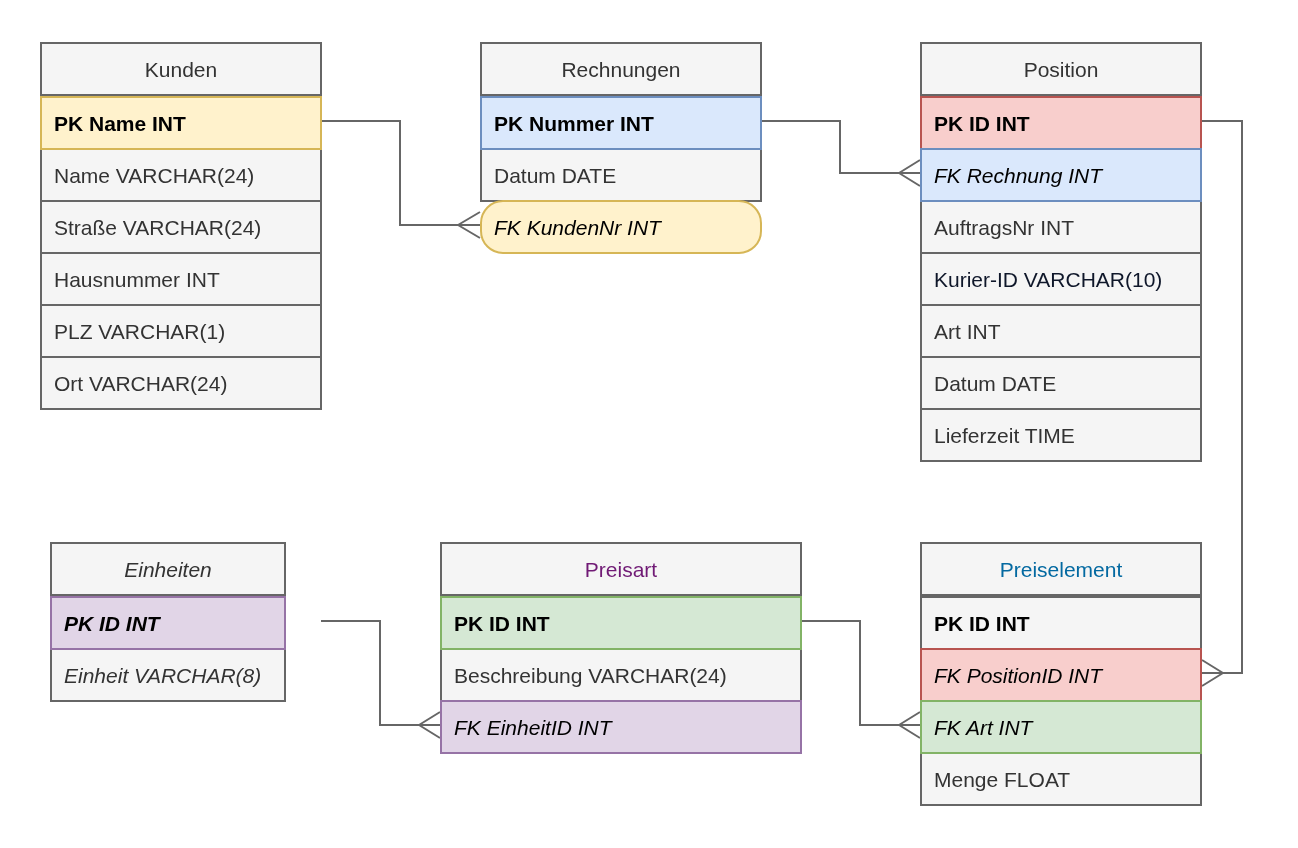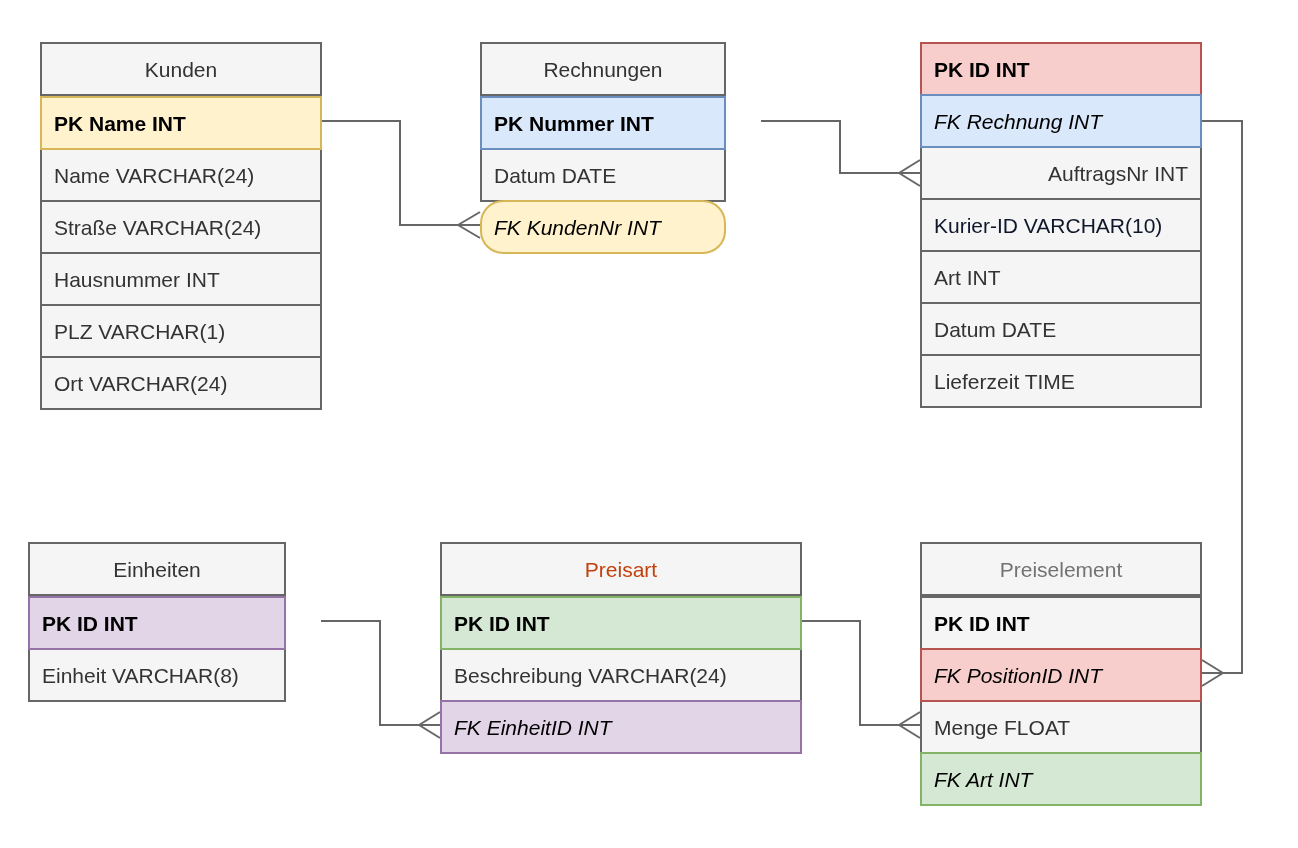--- a/index.html
+++ b/index.html
@@ -42,23 +42,23 @@
   .etable .row:first-child { margin-top: 0; }
   .row.header {
     justify-content: center;
     padding: 16px;
   }
   .row.colored { z-index: 2; }
   .row.pk { font-weight: bold; }
   .row.fk { font-style: italic; }
   
   #table-kunden       { left: 40px;  top: 42px;  width: 282px; }
-  #table-rechnungen   { left: 480px; top: 42px;  width: 246px; }
+  #table-rechnungen   { left: 480px; top: 42px;  width: 282px; }
   #table-position     { left: 920px; top: 42px;  width: 282px; }
-  #table-einheiten    { left: 28px;  top: 542px; width: 258px; }
+  #table-einheiten    { left: 50px;  top: 542px; width: 236px; font-style: italic; }
   #table-preisart     { left: 440px; top: 542px; width: 362px; }
   #table-preiselement { left: 920px; top: 542px; width: 282px; }
 </style>
 </head>
 <body>
 
 <div class="canvas" style="background: rgb(255, 255, 255);">
 
   <svg class="connectors" viewBox="0 0 1298 848">
     <g>
@@ -111,28 +111,29 @@
         <div class="row column" style="background: rgb(245, 245, 245); border-color: rgb(102, 102, 102); color: rgb(51, 51, 51);">
           <span>Datum DATE</span>
         </div>
         <div class="row fk colored" style="background: rgb(255, 242, 204); border-color: rgb(214, 182, 86); color: rgb(0, 0, 0); border-radius: 23px;">
           <span>FK KundenNr INT</span>
         </div>
       </div>
   </div>
 
   <div class="etable" id="table-position">
+    <div class="row header" style="background: rgb(245, 245, 245); border-color: rgb(102, 102, 102); color: rgb(51, 51, 51);">Position</div>
     <div>
         <div class="row pk colored" style="background: rgb(248, 206, 204); border-color: rgb(184, 84, 80); color: rgb(0, 0, 0);">
           <span>PK ID INT</span>
         </div>
         <div class="row fk colored" style="background: rgb(218, 232, 252); border-color: rgb(108, 142, 191); color: rgb(0, 0, 0);">
           <span>FK Rechnung INT</span>
         </div>
-        <div class="row column" style="background: rgb(245, 245, 245); border-color: rgb(102, 102, 102); color: rgb(51, 51, 51); justify-content: flex-end;">
+        <div class="row column" style="background: rgb(245, 245, 245); border-color: rgb(102, 102, 102); color: rgb(51, 51, 51);">
           <span>AuftragsNr INT</span>
         </div>
         <div class="row column" style="background: rgb(245, 245, 245); border-color: rgb(102, 102, 102); color: #0f172a;">
           <span>Kurier-ID VARCHAR(10)</span>
         </div>
         <div class="row column" style="background: rgb(245, 245, 245); border-color: rgb(102, 102, 102); color: rgb(51, 51, 51);">
           <span>Art INT</span>
         </div>
         <div class="row column" style="background: rgb(245, 245, 245); border-color: rgb(102, 102, 102); color: rgb(51, 51, 51);">
           <span>Datum DATE</span>
@@ -149,45 +150,45 @@
         <div class="row pk colored" style="background: rgb(225, 213, 231); border-color: rgb(150, 115, 166); color: rgb(0, 0, 0);">
           <span>PK ID INT</span>
         </div>
         <div class="row column" style="background: rgb(245, 245, 245); border-color: rgb(102, 102, 102); color: rgb(51, 51, 51);">
           <span>Einheit VARCHAR(8)</span>
         </div>
       </div>
   </div>
 
   <div class="etable" id="table-preisart">
-    <div class="row header" style="background: rgb(245, 245, 245); border-color: rgb(102, 102, 102); color: #c2410c;">Preisart</div>
+    <div class="row header" style="background: rgb(245, 245, 245); border-color: rgb(102, 102, 102); color: #701a75;">Preisart</div>
     <div>
         <div class="row pk colored" style="background: rgb(213, 232, 212); border-color: rgb(130, 179, 102); color: rgb(0, 0, 0);">
           <span>PK ID INT</span>
         </div>
         <div class="row column" style="background: rgb(245, 245, 245); border-color: rgb(102, 102, 102); color: rgb(51, 51, 51);">
           <span>Beschreibung VARCHAR(24)</span>
         </div>
         <div class="row fk colored" style="background: rgb(225, 213, 231); border-color: rgb(150, 115, 166); color: rgb(0, 0, 0);">
           <span>FK EinheitID INT</span>
         </div>
       </div>
   </div>
 
   <div class="etable" id="table-preiselement">
-    <div class="row header" style="background: rgb(245, 245, 245); border-color: rgb(102, 102, 102); color: #737373;">Preiselement</div>
+    <div class="row header" style="background: rgb(245, 245, 245); border-color: rgb(102, 102, 102); color: #0369a1;">Preiselement</div>
     <div>
         <div class="row pk" style="background: rgb(245, 245, 245); border-color: rgb(102, 102, 102); color: rgb(0, 0, 0);">
           <span>PK ID INT</span>
         </div>
         <div class="row fk colored" style="background: rgb(248, 206, 204); border-color: rgb(184, 84, 80); color: rgb(0, 0, 0);">
           <span>FK PositionID INT</span>
         </div>
+        <div class="row fk colored" style="background: rgb(213, 232, 212); border-color: rgb(130, 179, 102); color: rgb(0, 0, 0);">
+          <span>FK Art INT</span>
+        </div>
         <div class="row column" style="background: rgb(245, 245, 245); border-color: rgb(102, 102, 102); color: rgb(51, 51, 51);">
           <span>Menge FLOAT</span>
-        </div>
-        <div class="row fk colored" style="background: rgb(213, 232, 212); border-color: rgb(130, 179, 102); color: rgb(0, 0, 0);">
-          <span>FK Art INT</span>
         </div>
       </div>
   </div>
 
 </div>
 
 </body></html>

